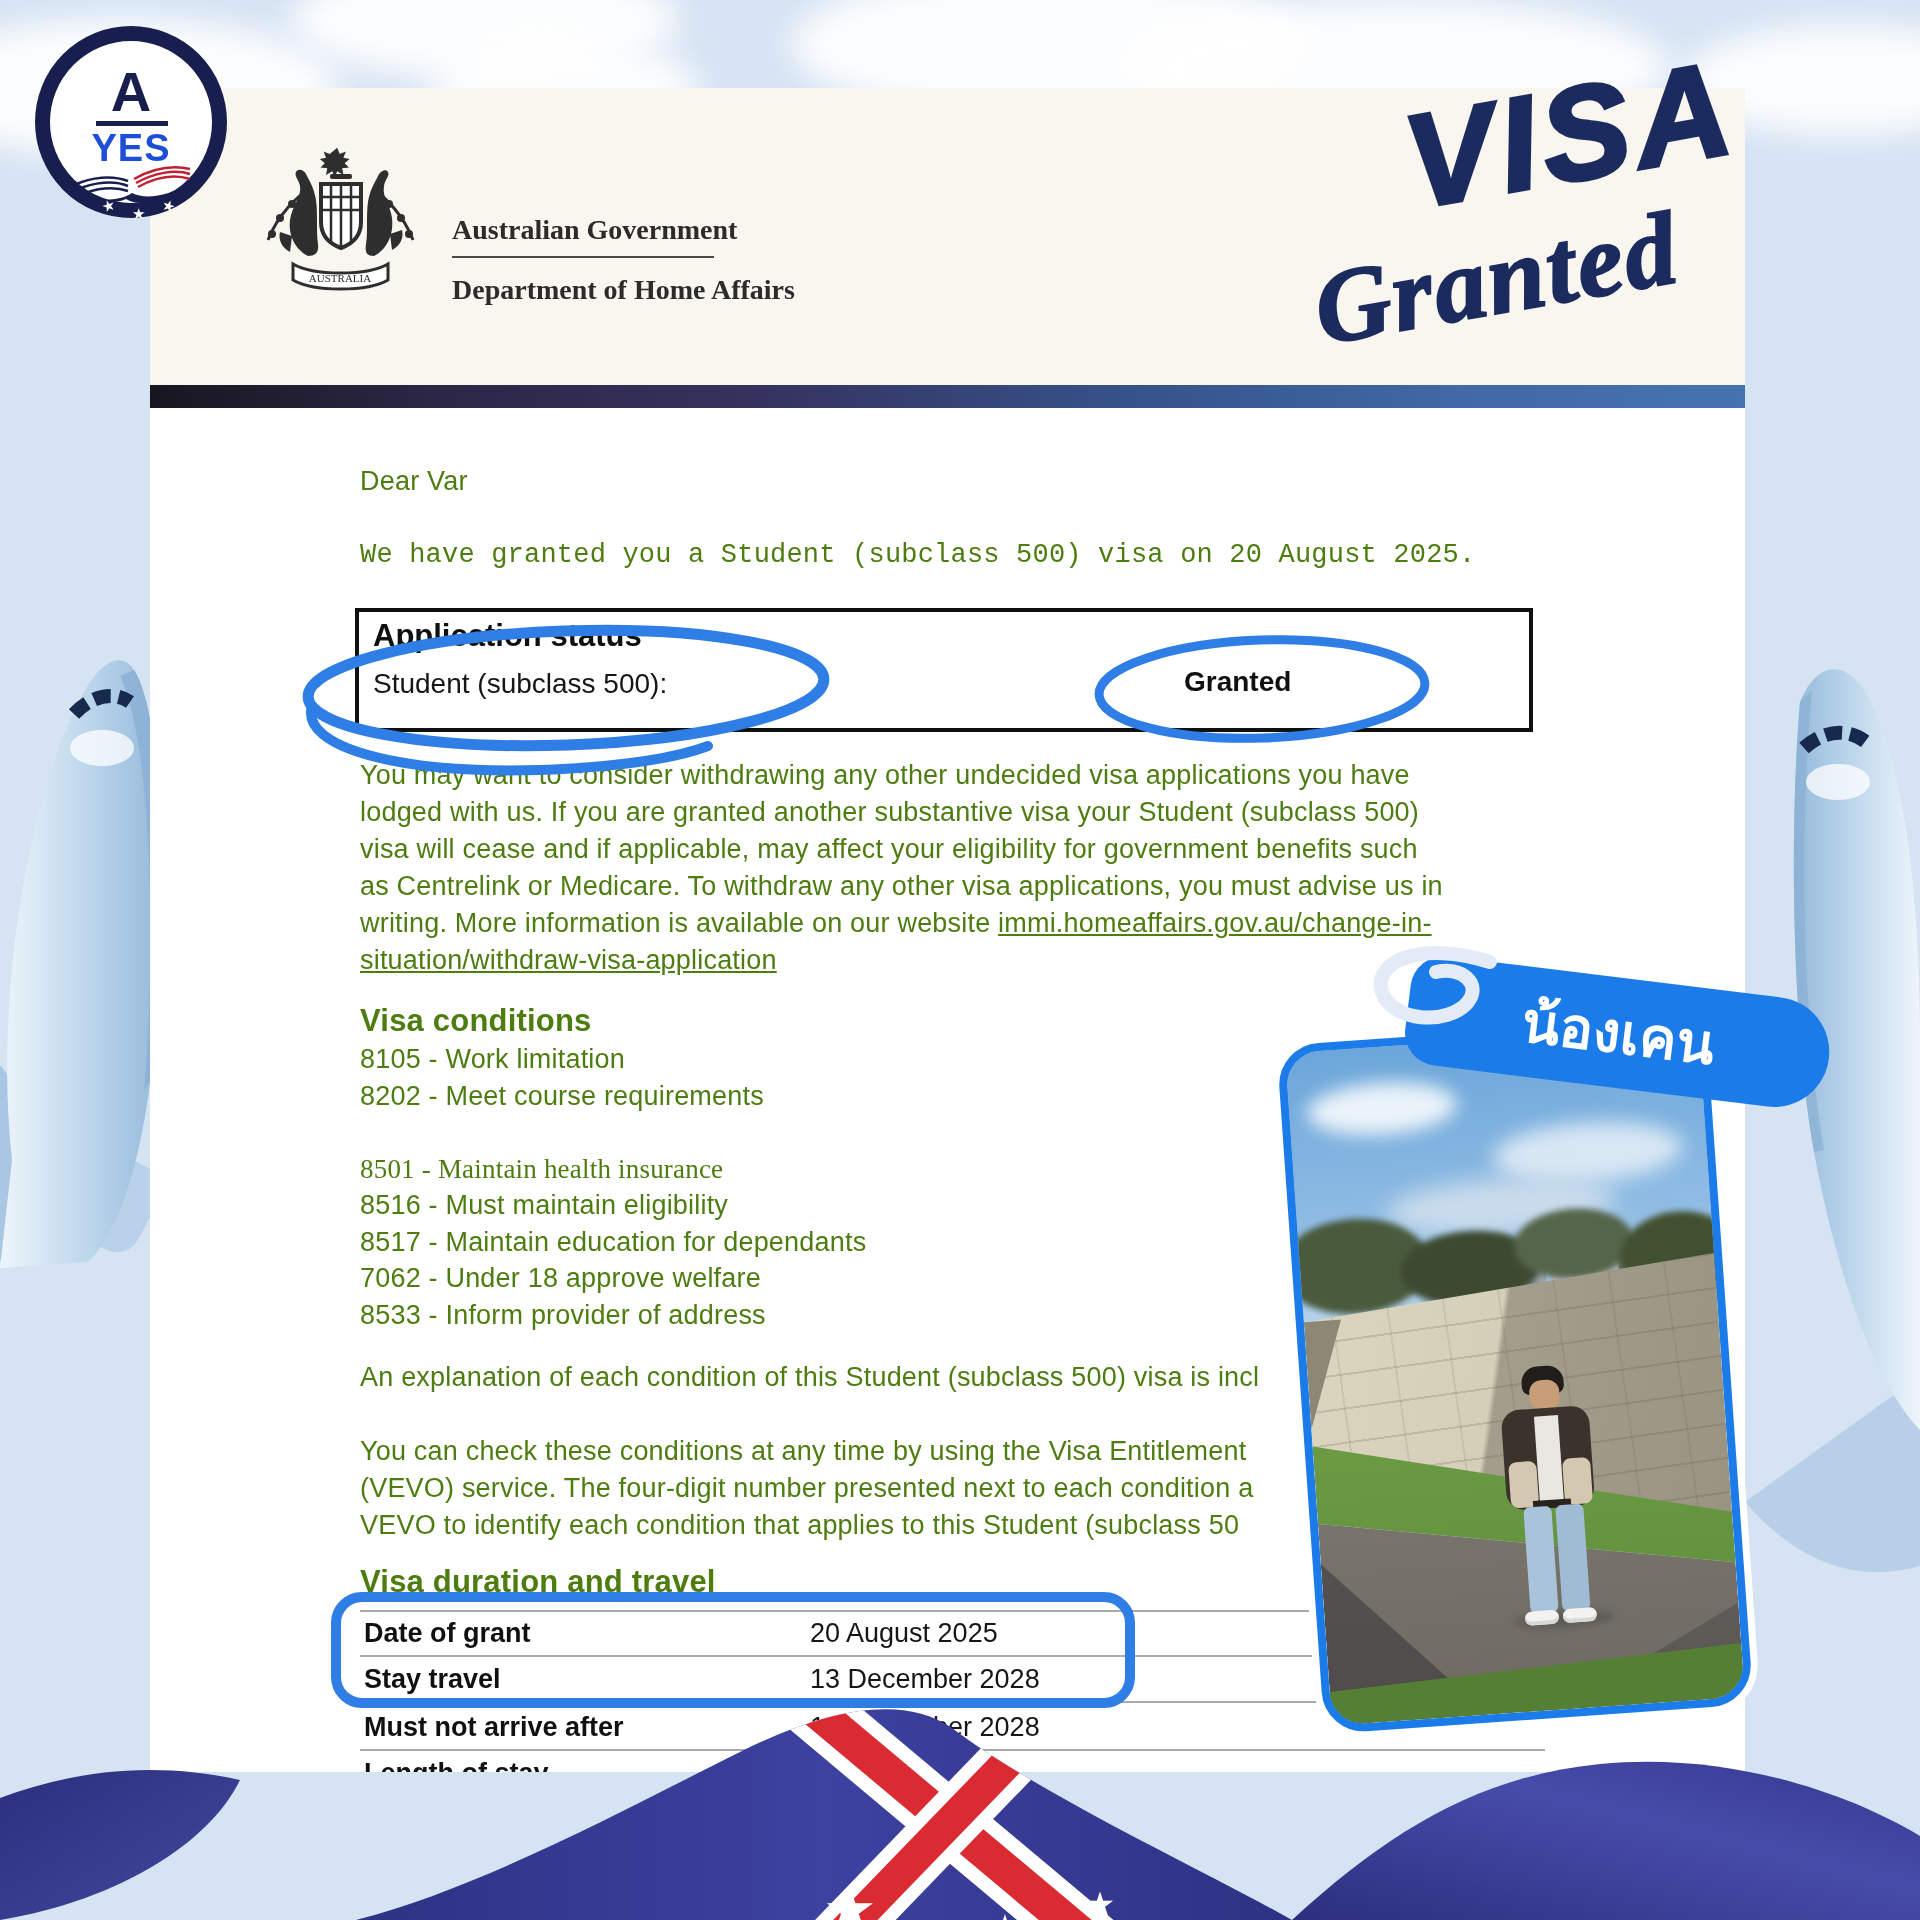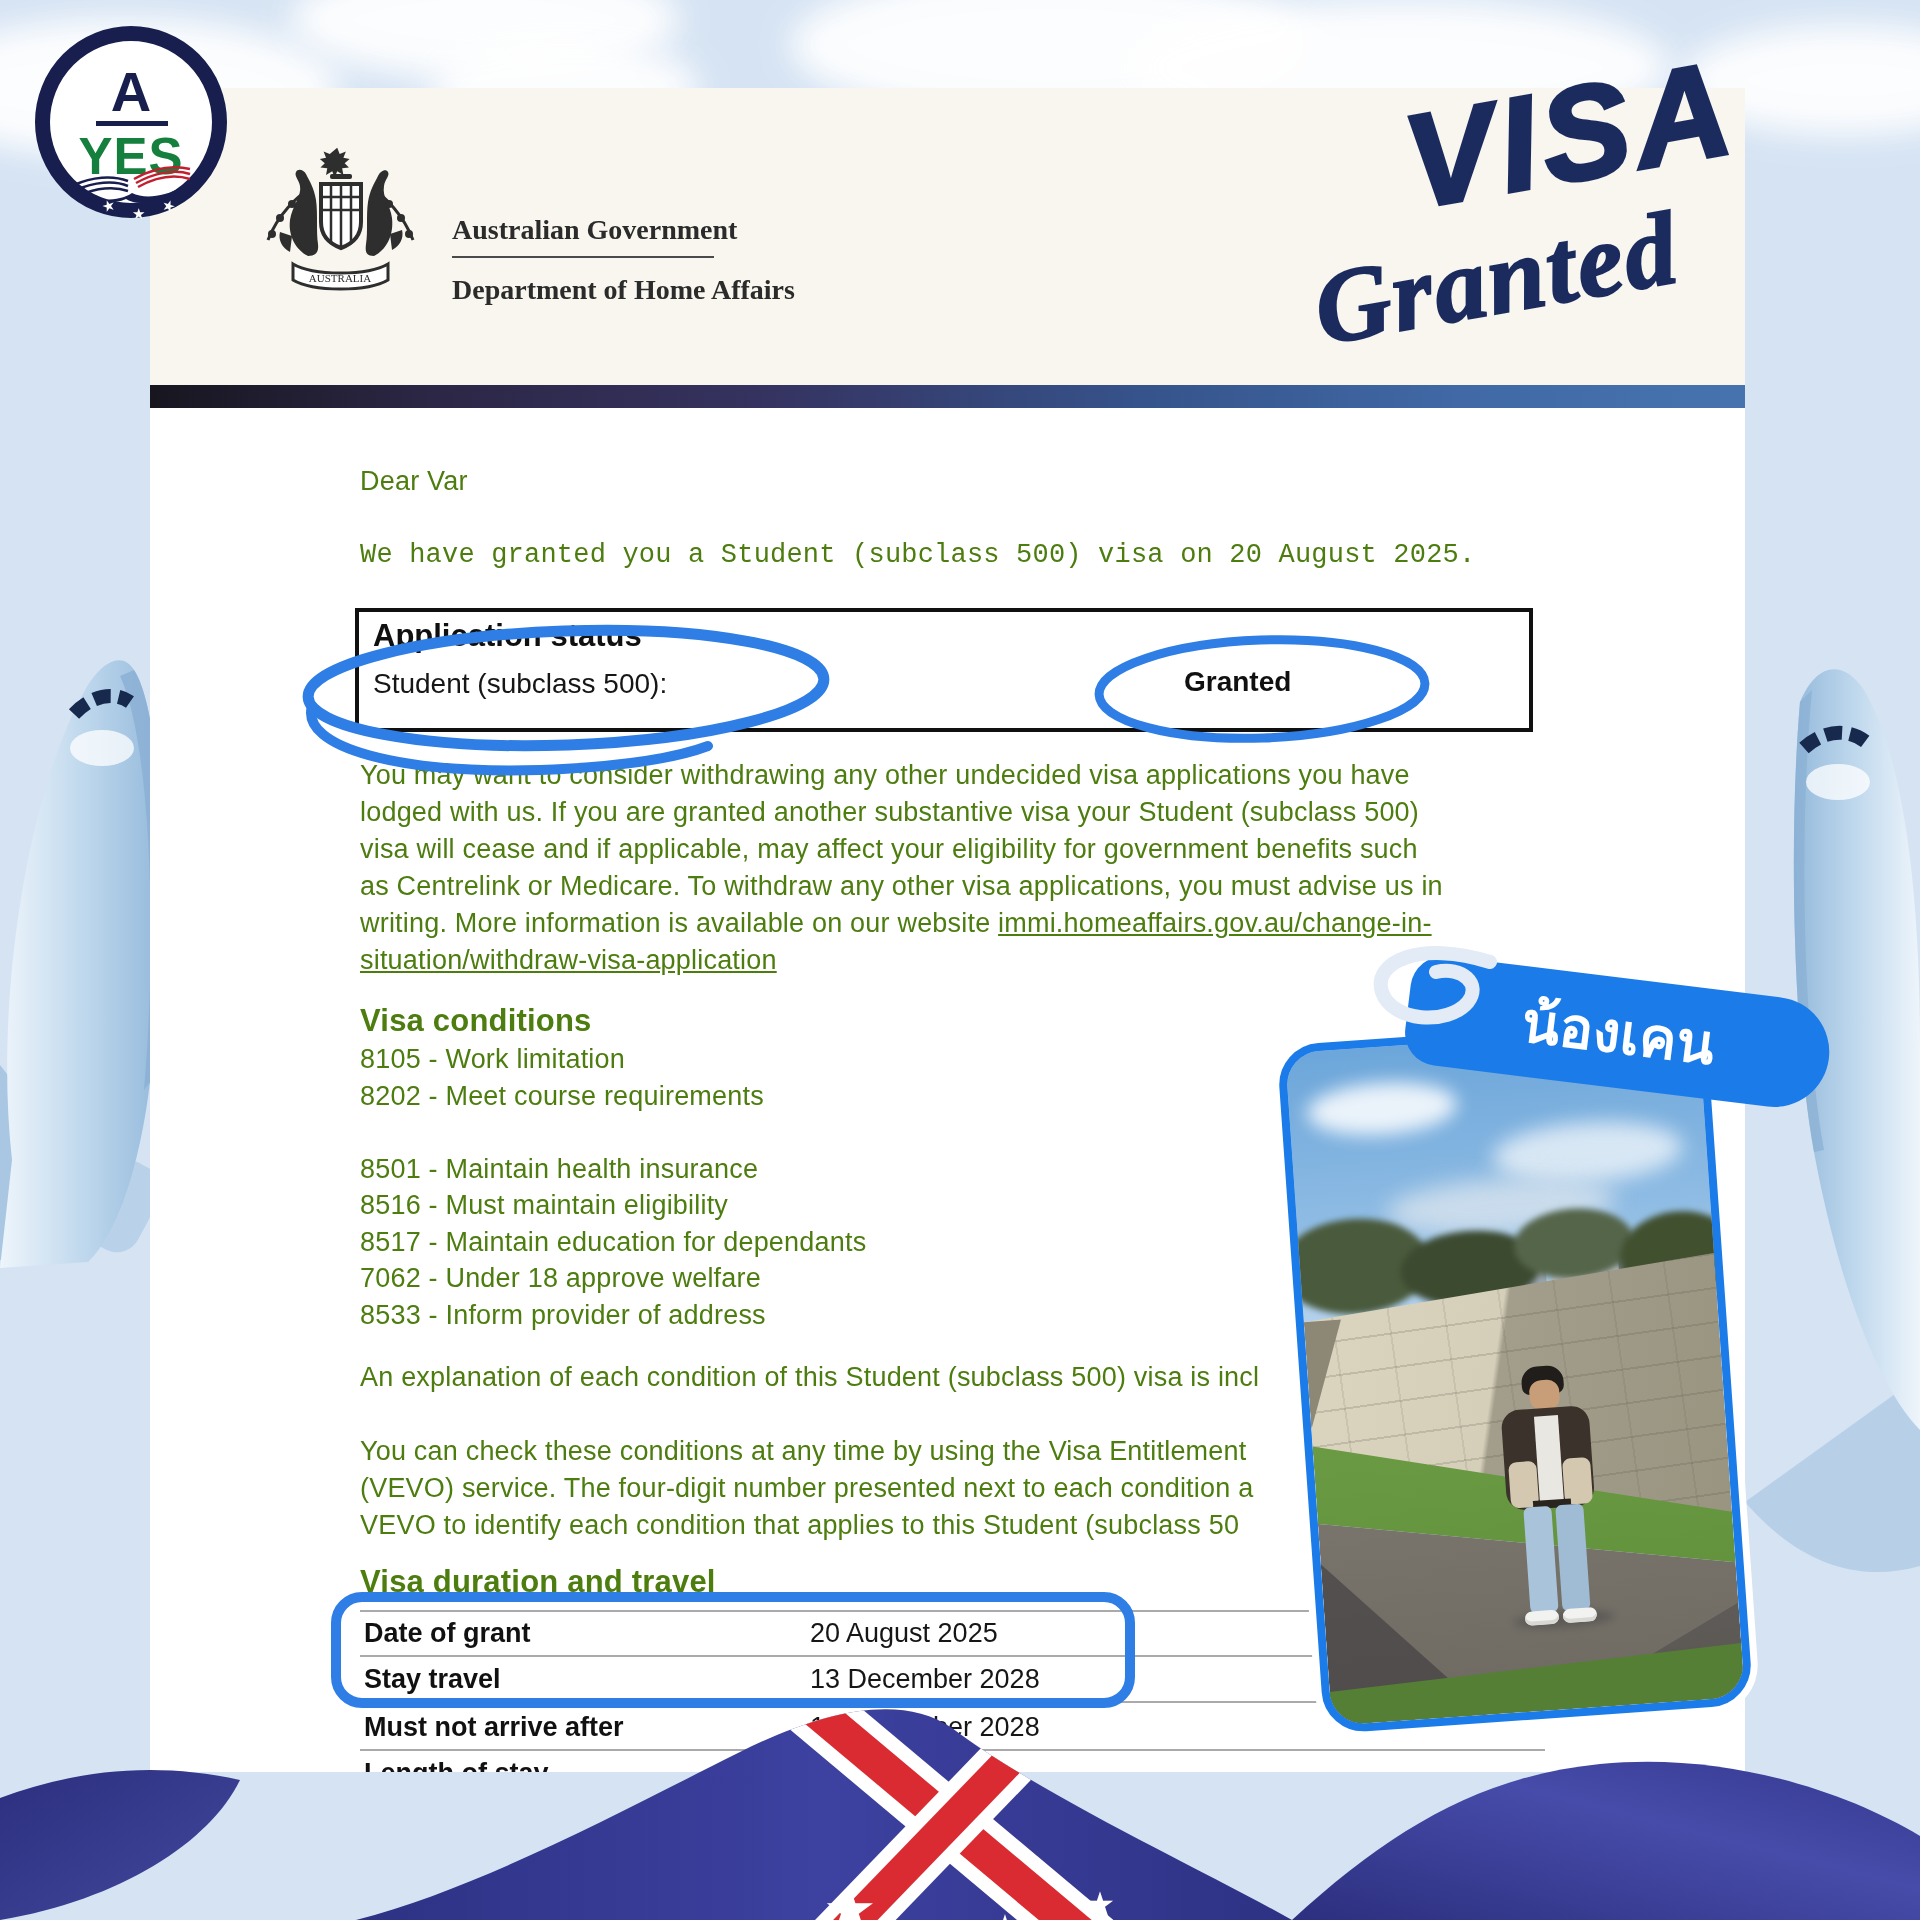--- a/index.html
+++ b/index.html
@@ -29,21 +29,21 @@
   .row-label{position:absolute;left:214px;font-size:27px;font-weight:bold;color:#111;white-space:nowrap;}
   .row-value{position:absolute;left:660px;font-size:27px;color:#161616;white-space:nowrap;}
 
   
   .logo{position:absolute;left:35px;top:26px;width:192px;height:192px;border-radius:50%;
         background:#ffffff;border:15px solid #181f4e;box-sizing:border-box;}
   .logo-a{position:absolute;left:0;top:18px;width:162px;text-align:center;font-weight:bold;
           font-size:56px;color:#181f4e;font-family:"Liberation Sans",sans-serif;}
   .logo-rule{position:absolute;left:46px;top:80px;width:72px;height:5px;background:#181f4e;}
   .logo-yes{position:absolute;left:0;top:86px;width:162px;text-align:center;font-weight:bold;
-            font-size:51px;color:#15803d;letter-spacing:1px;}
+            font-size:38px;color:#1d4ed8;letter-spacing:1px;}
   .logo-star{position:absolute;color:#ffffff;font-size:15px;}
 
   
   .photo-card{position:absolute;left:1300px;top:1030px;width:430px;height:690px;
      border:8px solid #1b7ce9;border-radius:42px;box-shadow:0 0 0 7px #ffffff;
      transform:rotate(-4deg);overflow:hidden;background:#8fbce4;box-sizing:border-box;}
   .scene{position:absolute;left:0;top:0;width:414px;height:674px;}
   .clip{position:absolute;left:0;top:0;width:100%;height:100%;}
   .tag{position:absolute;left:1408px;top:952px;width:424px;height:110px;background:#1b7ce9;
        border-radius:36px 60px 60px 36px;transform:rotate(7deg);transform-origin:left center;
@@ -143,21 +143,21 @@
     <div class="body-text" style="top:672px;">You may want to consider withdrawing any other undecided visa applications you have</div>
     <div class="body-text" style="top:709px;">lodged with us. If you are granted another substantive visa your Student (subclass 500)</div>
     <div class="body-text" style="top:783px;">as Centrelink or Medicare. To withdraw any other visa applications, you must advise us in</div>
     <div class="body-text" style="top:746px;">visa will cease and if applicable, may affect your eligibility for government benefits such</div>
     <div class="body-text" style="top:820px;"><span>writing. More information is available on our website </span><span class="u">immi.homeaffairs.gov.au/change-in-</span></div>
     <div class="body-text" style="top:857px;"><span class="u">situation/withdraw-visa-application</span></div>
 
     <div class="body-text h-bold" style="top:915px;">Visa conditions</div>
     <div class="body-text" style="top:956px;text-align:right;">8105 - Work limitation</div>
     <div class="body-text" style="top:993px;">8202 - Meet course requirements</div>
-    <div class="body-text" style="top:1066px;">8501 - Maintain health insurance</div>
+    <div class="body-text" style="top:1066px;font-family:Liberation Serif, serif;">8501 - Maintain health insurance</div>
     <div class="body-text" style="top:1102px;">8516 - Must maintain eligibility</div>
     <div class="body-text" style="top:1139px;">8517 - Maintain education for dependants</div>
     <div class="body-text" style="top:1175px;">7062 - Under 18 approve welfare</div>
     <div class="body-text" style="top:1212px;">8533 - Inform provider of address</div>
 
     <div class="body-text" style="top:1274px;">An explanation of each condition of this Student (subclass 500) visa is incl</div>
     <div class="body-text" style="top:1348px;">You can check these conditions at any time by using the Visa Entitlement</div>
     <div class="body-text" style="top:1385px;">(VEVO) service. The four-digit number presented next to each condition a</div>
     <div class="body-text" style="top:1422px;">VEVO to identify each condition that applies to this Student (subclass 50</div>
 

